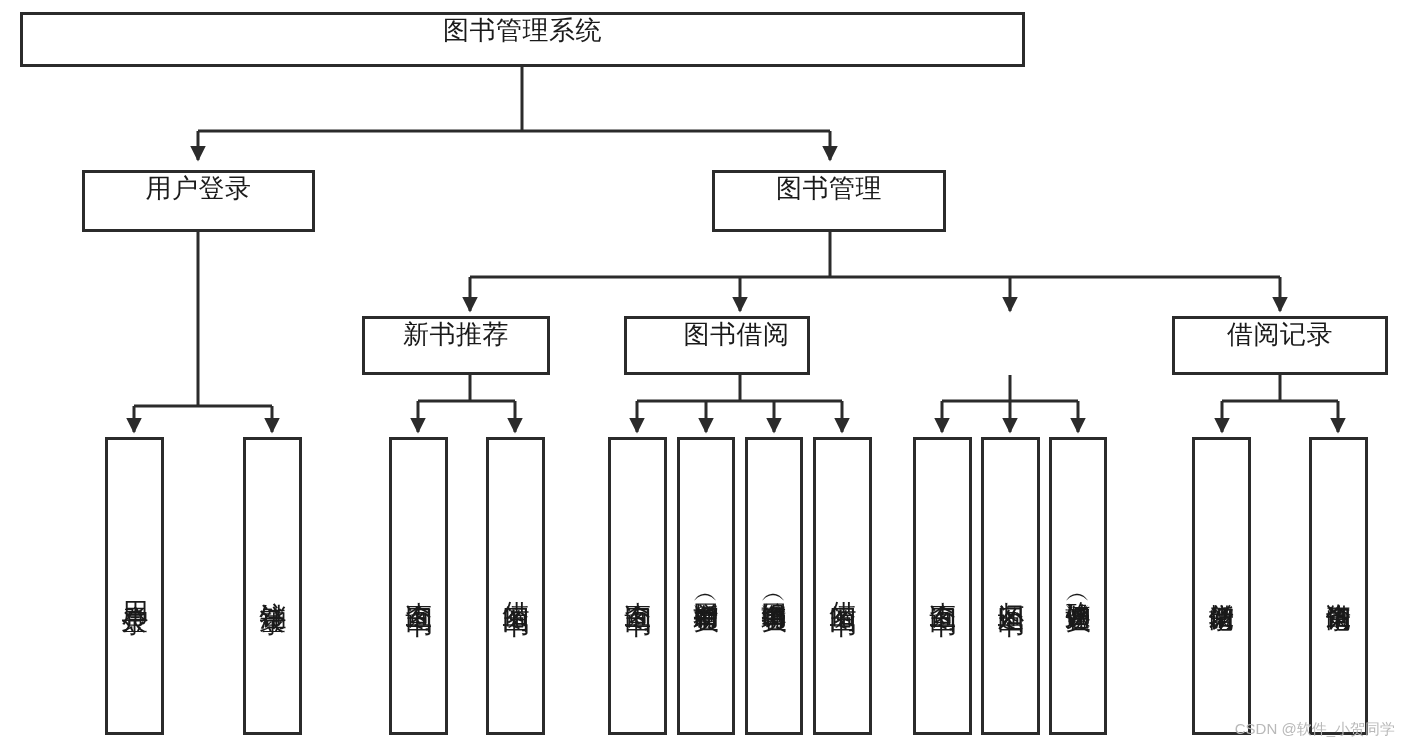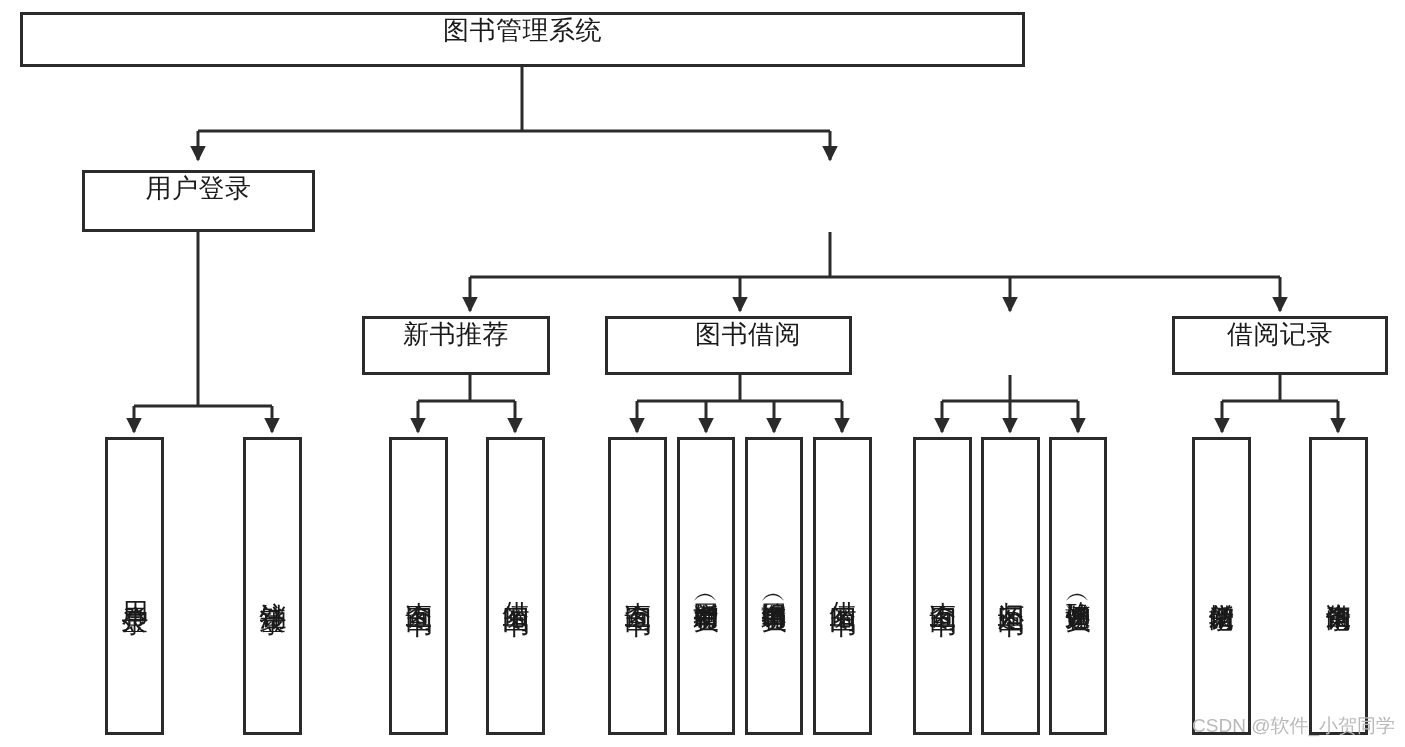--- a/index.html
+++ b/index.html
@@ -65,21 +65,21 @@
     max-height: 100%;
   }
   .node.vert.narrow .label {
     font-size: 25px;
     letter-spacing: 1px;
   }
   #watermark {
     position: absolute;
     right: 10px;
     bottom: 8px;
-    font-size: 19px;
+    font-size: 15px;
     color: #b9b9b9;
     font-family: "Liberation Sans", "DejaVu Sans", sans-serif;
     white-space: nowrap;
     user-select: none;
     margin-left: 28px;
   }
 </style>
 </head>
 <body>
 
@@ -136,26 +136,29 @@
   </svg>
 
   <div class="node horiz root" style="left:20px; top:12px; width:1005px; height:55px;">
     <span class="label">图书管理系统</span>
   </div>
 
   <div class="node horiz" style="left:82px; top:170px; width:233px; height:62px;">
     <span class="label">用户登录</span>
   </div>
 
+  <div class="node horiz" style="left:712px; top:170px; width:234px; height:62px;">
+    <span class="label">图书管理</span>
+  </div>
 
   <div class="node horiz" style="left:362px; top:316px; width:188px; height:59px;">
     <span class="label">新书推荐</span>
   </div>
 
-  <div class="node horiz" style="left:605px; top:316px; width:247px; height:59px;padding-left:39px;">
+  <div class="node horiz" style="left:624px; top:316px; width:186px; height:59px;padding-left:39px;">
     <span class="label">图书借阅</span>
   </div>
 
 
   <div class="node horiz" style="left:1172px; top:316px; width:216px; height:59px;">
     <span class="label">借阅记录</span>
   </div>
 
   <div class="node vert" style="left:105px; top:437px; width:59px; height:298px;">
     <span class="label">用户登录</span>

